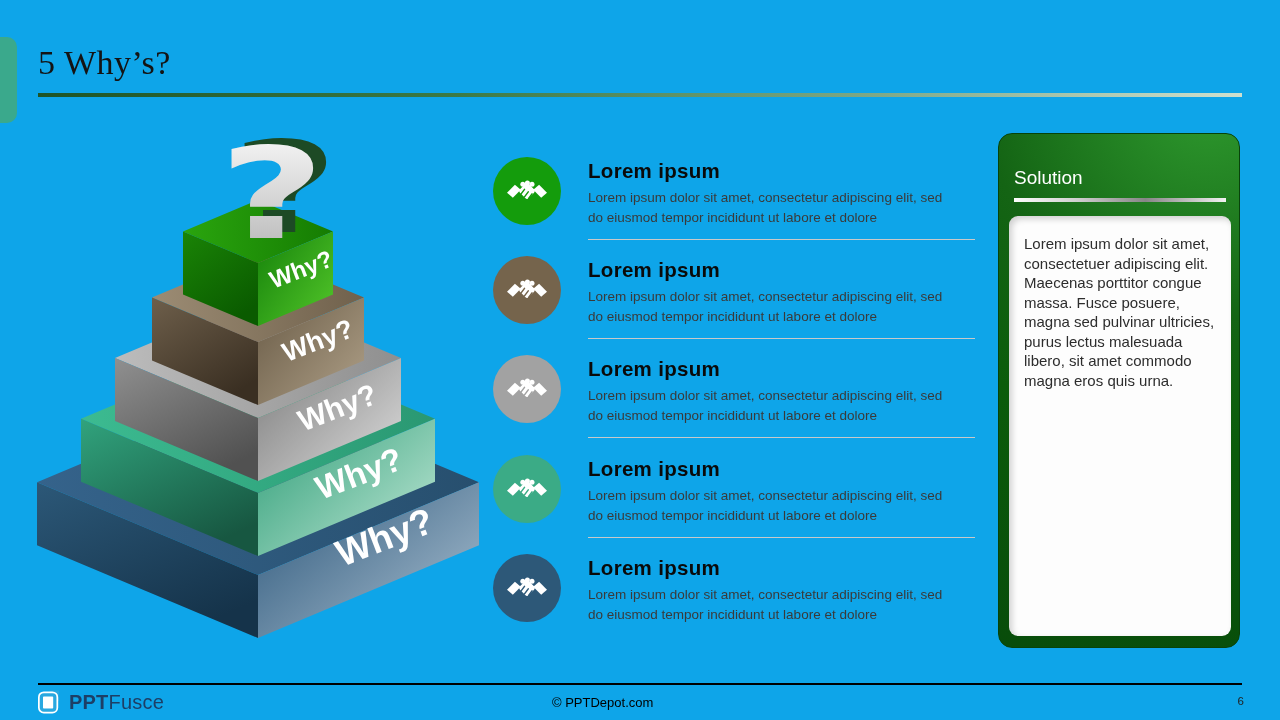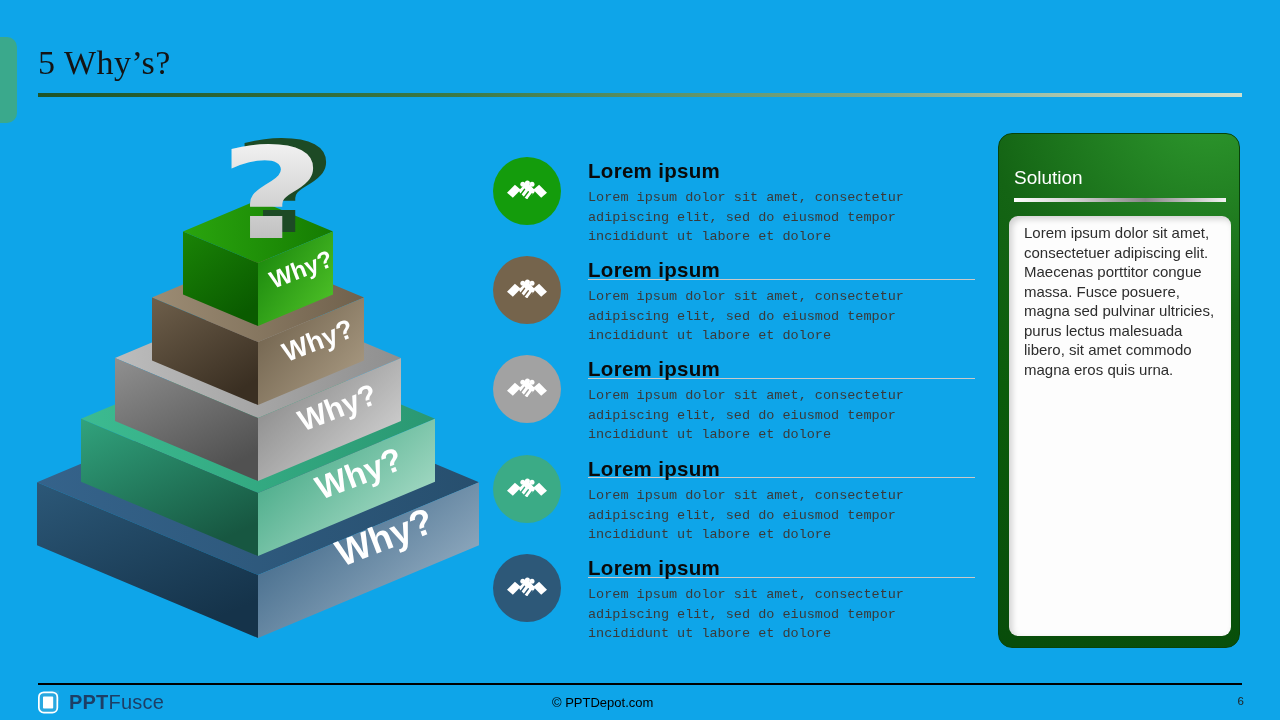--- a/index.html
+++ b/index.html
@@ -27,44 +27,44 @@
   .why-label { font-family:"Liberation Sans", sans-serif; font-weight:bold; fill:#ffffff; }
   .qmtext { font-family:"DejaVu Sans", sans-serif; font-weight:bold; font-size:126px; }
   
   .item { position:absolute; left:493px; width:482px; display:flex; gap:27px; align-items:flex-start; }
   .item-1{top:157px} .item-2{top:256px} .item-3{top:355px} .item-4{top:455px} .item-5{top:554px}
   .icon-circle {
     width:68px; height:68px; border-radius:50%; flex:0 0 68px;
     display:flex; align-items:center; justify-content:center;
   }
   .icon-circle svg { width:40px; height:40px; }
-  .item-txt { width:387px; padding-top:2px; padding-bottom:32px; border-bottom:1px solid #c9c9c9; }
+  .item-txt { width:387px; padding-top:2px; padding-bottom:12px; border-bottom:1px solid #c9c9c9; }
   .item-5 .item-txt { border-bottom:none; }
   .item-title { font-size:20.5px; font-weight:bold; color:#0a0a0a; margin-bottom:5px; letter-spacing:0.3px; }
-  .item-body { font-size:13.5px; line-height:1.45; color:#3a3a3a; width:362px;font-family:Liberation Mono, monospace; }
+  .item-body { font-size:13.5px; line-height:1.45; color:#3a3a3a; width:362px; }
   
   .solution-panel {
     position:absolute; left:998px; top:133px; width:242px; height:515px;
     border-radius:14px; border:1px solid #07430a;
     background:radial-gradient(circle at 88% -8%, #2f9b2f 0%, #146414 38%, #0b5c0b 60%, #084c0a 100%);
   }
   .solution-title {
     position:absolute; left:15px; top:33px; font-size:19px; font-weight:normal; color:#ffffff;
   }
   .solution-rule {
     position:absolute; left:15px; top:64px; width:212px; height:4px;
     background:linear-gradient(90deg,#fdfdfd 0%,#cfcfcf 30%,#868686 62%,#f2f2f2 100%);
   }
   .solution-box {
     position:absolute; left:10px; top:82px; width:222px; height:420px;
     background:#fdfdfd; border-radius:9px;
     box-shadow:inset 3px 3px 6px rgba(0,0,0,0.18);
   }
   .solution-body {
-    padding:7px 12px 0 15px; font-size:15px; line-height:1.3; color:#2d2d2d;
+    padding:18px 12px 0 15px; font-size:15px; line-height:1.3; color:#2d2d2d;
   }
   
   .footer-rule { position:absolute; left:38px; top:683px; width:1204px; height:2px; background:#000000; }
   .logo { position:absolute; left:38px; top:689px; display:flex; align-items:center; gap:6px; }
   .logo-text { font-size:20px; color:#1d3f66; letter-spacing:0.2px; }
   .logo-text b { font-weight:bold;text-align:right; }
   .footer-copy { position:absolute; left:552px; top:695px; font-size:13px; color:#000000; }
   .page-number { position:absolute; right:36px; top:695px; font-size:11.5px; color:#222222; }
 </style>
 </head>

